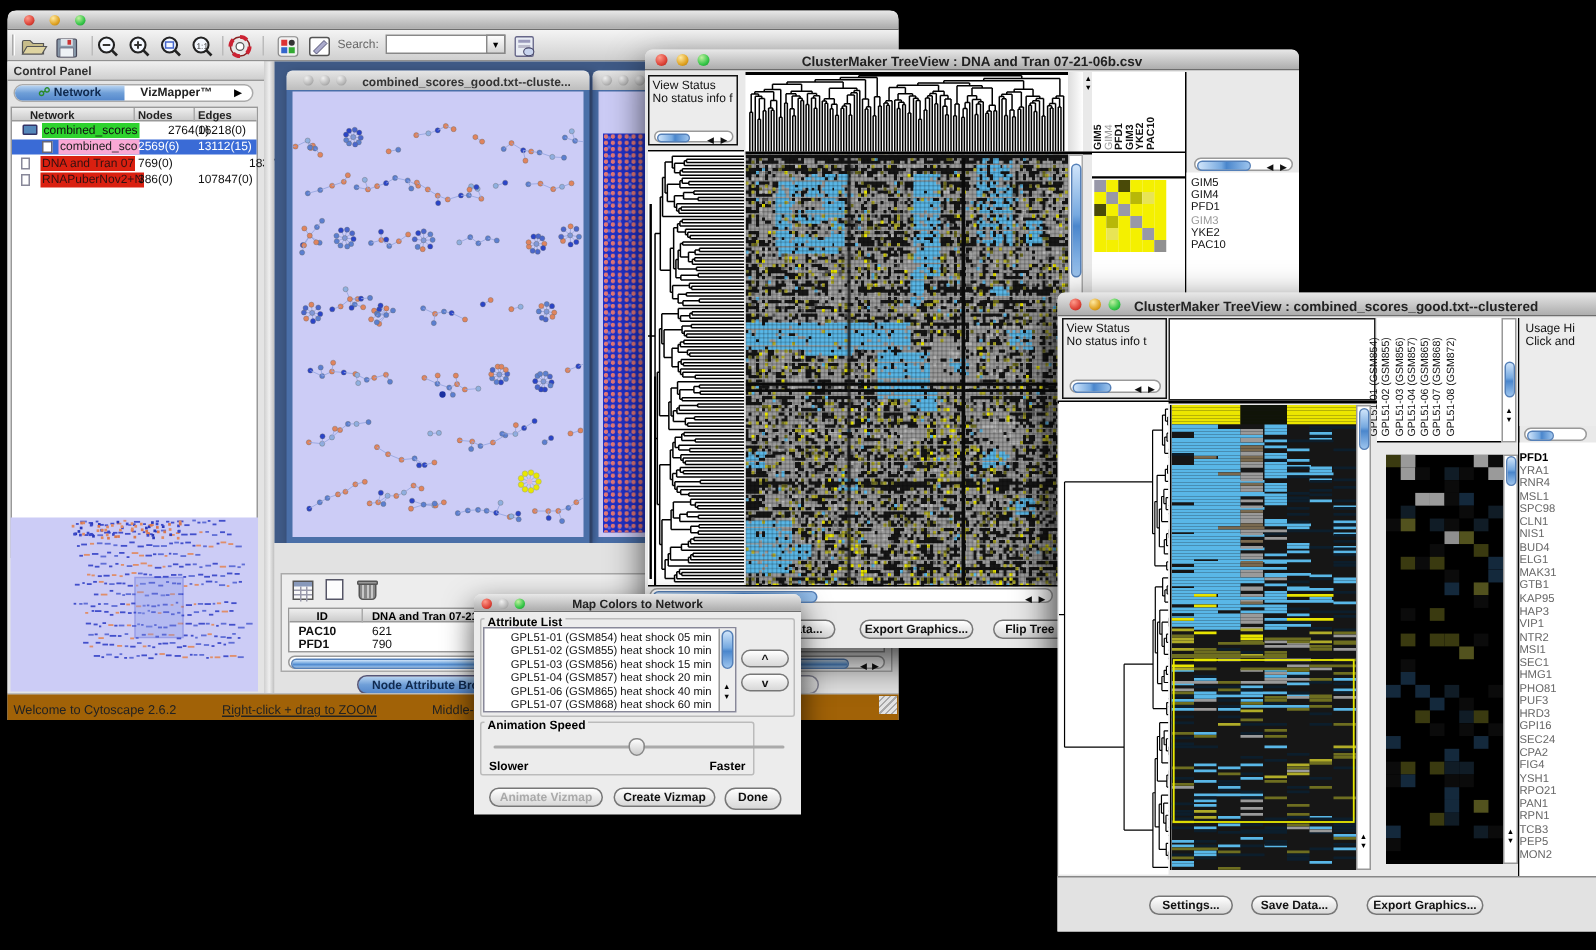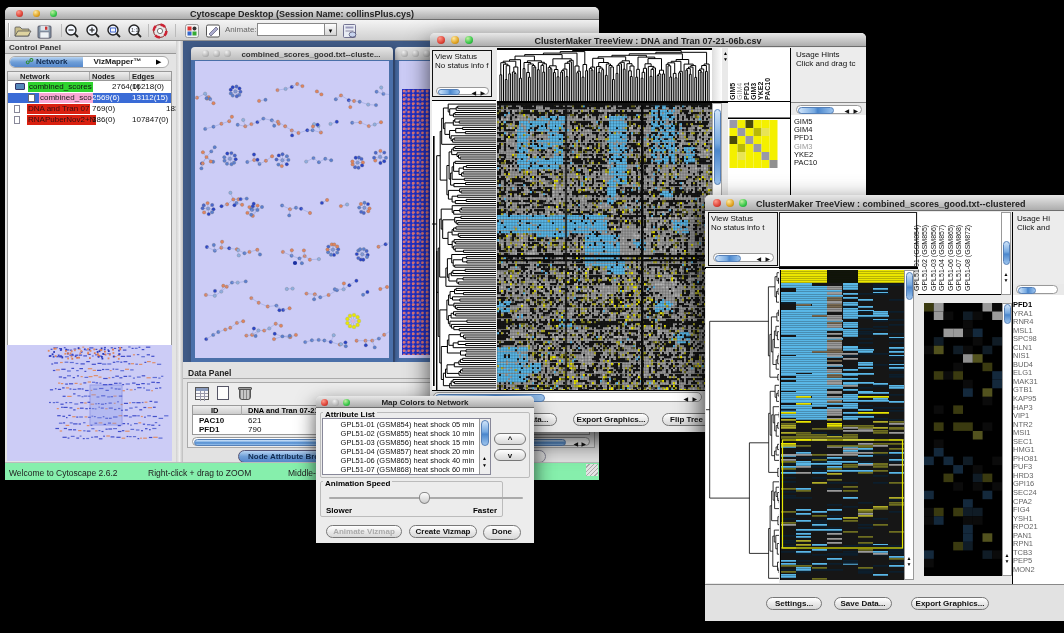--- a/index.html
+++ b/index.html
@@ -25,21 +25,20 @@
   border-radius:8px; font-size:8px; font-weight:bold; color:#111; text-align:center; }
 .arr { font-size:6px; color:#111; }
 .rot { position:absolute; transform:rotate(-90deg); transform-origin:left bottom; font-size:7px; color:#111; white-space:nowrap; }
 </style></head><body>
 
 <div class="win" style="left:5px; top:7px; width:594px; height:473px; border-radius:6px 6px 0 0; box-shadow:0 10px 24px rgba(0,0,0,.65);">
   <div class="titlebar" style="height:13px;">
     <div class="tl r" style="left:11px; top:3px; width:7px; height:7px;"></div>
     <div class="tl y" style="left:28px; top:3px; width:7px; height:7px;"></div>
     <div class="tl g" style="left:45px; top:3px; width:7px; height:7px;"></div>
-    <div class="ttext" style="left:0; right:0; top:2px;">Cytoscape Desktop (Session Name: collinsPlus.cys)</div>
   </div>
 
   <div class="abs" style="left:0; top:13px; width:594px; height:21px; background:linear-gradient(#f4f4f4,#d0d0d0); border-bottom:1px solid #909090;">
     <div class="abs" style="left:3px; top:3px; width:2px; height:14px; border-left:1px solid #aaa; border-right:1px solid #fff;"></div>
     <svg width="594" height="17" viewBox="0 0 594 17" xmlns="http://www.w3.org/2000/svg" style="position:absolute;left:0;top:2px;">
         <g transform="translate(9,2)">
           <path d="M1 12 L1 4 Q1 3 2 3 L6 3 L8 5 L15 5 L15 12 Z" fill="#c8bd8a" stroke="#555" stroke-width="0.8"></path>
           <path d="M1 12 L4 7 L17 7 L14 12 Z" fill="#ded3a0" stroke="#555" stroke-width="0.8"></path>
         </g>
         <g transform="translate(32,2)">
@@ -88,21 +87,21 @@
           <rect x="0.5" y="1" width="13" height="12" rx="1.5" fill="#fff" stroke="#555" stroke-width="1"></rect>
           <path d="M3 10 L10 3 L12 5 L5 12 Z" fill="#aac" stroke="#446" stroke-width="0.6"></path>
         </g>
         <g transform="translate(338,2)">
           <rect x="0.5" y="0.5" width="12" height="13" rx="1" fill="#e8ecf4" stroke="#668" stroke-width="0.9"></rect>
           <rect x="2.5" y="2.5" width="8" height="2" fill="#99b"></rect>
           <rect x="2.5" y="6" width="8" height="2" fill="#bbc"></rect>
           <ellipse cx="9.5" cy="10.5" rx="3.4" ry="2.6" fill="#c8d4ee" stroke="#446" stroke-width="0.7"></ellipse>
         </g>
       </svg>
-    <span class="abs" style="left:220px; top:5px; font-size:8px; color:#666;">Animate:</span>
+    <span class="abs" style="left:220px; top:5px; font-size:8px; color:#666;">Search:</span>
     <span class="abs" style="left:252px; top:3px; width:80px; height:13px; background:#fff; border:1px solid #888;"></span>
     <span class="abs" style="left:319px; top:3px; width:13px; height:13px; background:linear-gradient(#fdfdfd,#d5d5d5); border:1px solid #888; font-size:7px; text-align:center; line-height:13px;">▾</span>
   </div>
 
   <div class="abs" style="left:0; top:34px; width:171px; height:421px; background:#e4e4e4;">
     <div class="abs" style="left:0; top:0; width:171px; height:13px; background:linear-gradient(#f0f0f0,#cfcfcf); border-bottom:1px solid #999; font-size:8px; font-weight:bold; color:#333; padding-left:4px; line-height:13px;">Control Panel</div>
 
     <div class="abs" style="left:4px; top:15px; width:160px; height:12px; background:#fff; border:1px solid #aaa; border-radius:7px;">
       <div class="abs" style="left:0px; top:0px; width:73px; height:10px; margin:0px; background:linear-gradient(#b8d4f2,#6f9fd8 50%,#5588cc); border-radius:7px 0 0 7px; font-size:8px; font-weight:bold; text-align:center; line-height:10px; color:#102a50;"><span style="color:#2a8a2a;">☍</span> Network</div>
       <div class="abs" style="left:75px; top:0; width:65px; height:10px; font-size:8px; font-weight:bold; text-align:center; line-height:10px; color:#222;">VizMapper™</div>
@@ -1157,21 +1156,20 @@
             <circle cx="159.0" cy="254.1" r="1.9" fill="#e8e800" stroke="#999" stroke-width="0.3"></circle>
             <line x1="158.0" y1="260.0" x2="162.6" y2="256.1" stroke="#93a4de" stroke-width="0.55"></line>
             <circle cx="162.6" cy="256.1" r="1.9" fill="#e8e800" stroke="#999" stroke-width="0.3"></circle>
             <circle cx="158" cy="260" r="1.9" fill="#e0b8d0"></circle>
             <circle cx="100" cy="202" r="2.1" fill="#1a2fa0"></circle>
           </svg></div>
     </div>
   </div>
 
   <div class="abs" style="left:178px; top:355px; width:416px; height:100px; background:#e2e2e2;">
-    <div class="abs" style="left:0; top:0; width:416px; height:17px; border-bottom:1px solid #aaa; font-size:8.5px; font-weight:bold; color:#222; padding:6px 0 0 5px;">Data Panel</div>
     <div class="abs" style="left:4px; top:20px; width:408px; height:66px; background:#ededed; border:1px solid #aaa;">
 
       <span class="abs" style="left:7px; top:4px; width:14px; height:13px; background:#f8f8f8; border:1px solid #555;">
         <span class="abs" style="left:0px; top:0px; width:12px; height:3px; background:#8899bb;"></span>
         <span class="abs" style="left:0px; top:5px; width:12px; height:1px; background:#99a;"></span>
         <span class="abs" style="left:0px; top:8px; width:12px; height:1px; background:#99a;"></span>
         <span class="abs" style="left:4px; top:3px; width:1px; height:10px; background:#99a;"></span>
         <span class="abs" style="left:8px; top:3px; width:1px; height:10px; background:#99a;"></span>
       </span>
       <span class="abs" style="left:29px; top:3px; width:12px; height:14px; background:#fdfdfd; border:1px solid #556;"></span>
@@ -1200,24 +1198,24 @@
         <div class="abs" style="left:1px; top:0.5px; width:372px; height:7px; border-radius:4px; background:linear-gradient(#cfe4fa,#76a9e0 45%,#4a86cc 55%,#9cc4ee); border:0.5px solid #5580b8;"></div>
         <span class="abs arr" style="right:11px; top:1.5px;">◀</span>
           <span class="abs arr" style="right:3px; top:1.5px;">▶</span>
       </div>
     </div>
 
     <div class="abs" style="left:55px; top:88px; width:160px; height:13px; background:linear-gradient(#b8d4f2,#6f9fd8 50%,#5588cc); border:1px solid #557; border-radius:7px; font-size:8px; font-weight:bold; text-align:left; padding-left:9px; line-height:12px; color:#102a50;">Node Attribute Browser</div>
     <div class="abs" style="left:225px; top:88px; width:138px; height:13px; background:linear-gradient(#f2f2f2,#d2d2d2); border:1px solid #889; border-radius:7px; font-size:8px; font-weight:bold; text-align:center; line-height:12px; color:#333;">Edge Attribute Browser</div>
   </div>
 
-  <div class="abs" style="left:0; top:455px; width:594px; height:18px; background:#86efac; border-top:1px solid #bbb; font-size:8.5px; color:#222;">
+  <div class="abs" style="left:0; top:455px; width:594px; height:18px; background:#a16207; border-top:1px solid #bbb; font-size:8.5px; color:#222;">
     <span class="abs" style="right:1px; top:1px; width:12px; height:12px; background:repeating-linear-gradient(135deg,#e4e4e4 0 2px,#aaa 2px 3px);"></span>
     <span class="abs" style="left:4px; top:5px;">Welcome to Cytoscape 2.6.2</span>
-    <span class="abs" style="left:143px; top:5px;">Right-click + drag  to  ZOOM</span>
+    <span class="abs" style="left:143px; top:5px;text-decoration:underline;">Right-click + drag  to  ZOOM</span>
     <span class="abs" style="left:283px; top:5px;">Middle-click + drag  to  PAN</span>
   </div>
 </div>
 
 <div class="win" style="left:430px; top:33px; width:436px; height:399px; border-radius:5px 5px 0 0; box-shadow:0 10px 24px rgba(0,0,0,.7);">
   <div class="titlebar" style="height:14px;">
     <div class="tl r" style="left:7px; top:3px;"></div>
     <div class="tl y" style="left:21px; top:3px;"></div>
     <div class="tl g" style="left:35px; top:3px;"></div>
     <div class="ttext" style="left:0; right:0; top:2.5px;">ClusterMaker TreeView : DNA and Tran 07-21-06b.csv</div>
@@ -1244,23 +1242,20 @@
   <div class="abs" style="left:298px; top:15px; width:62px; height:54px; background:#fff;">
     <span class="rot" style="left:8px; bottom:2px; font-weight:bold;">GIM5</span>
     <span class="rot" style="left:15px; bottom:2px; color:#999;">GIM4</span>
     <span class="rot" style="left:22px; bottom:2px; font-weight:bold;">PFD1</span>
     <span class="rot" style="left:29px; bottom:2px; font-weight:bold;">GIM3</span>
     <span class="rot" style="left:36px; bottom:2px; font-weight:bold;">YKE2</span>
     <span class="rot" style="left:43px; bottom:2px; font-weight:bold;">PAC10</span>
   </div>
   <div class="abs" style="left:360px; top:15px; width:1px; height:375px; background:#000;"></div>
 
-  <div class="abs" style="left:361px; top:15px; width:75px; height:55px; background:#ececec; border-bottom:1px solid #888;">
-    <div class="stext" style="padding:2px 0 0 5px;">Usage Hints<br>Click and drag tc</div>
-  </div>
   <div class="sb" style="left:366px; top:72px; width:66px; height:9px;">
     <div class="sbthumbv" style="left:1px; top:0.5px; width:36px; height:7px;"></div>
     <span class="abs arr" style="right:12px; top:1px;">◀</span>
       <span class="abs arr" style="right:3px; top:1px;">▶</span>
   </div>
   <div class="abs" style="left:361px; top:82px; width:75px; height:308px; background:#fff;">
     <div class="stext" style="padding:3px 0 0 3px; line-height:8.2px; font-size:7.5px;">GIM5<br>GIM4<br>PFD1<br><span style="color:#999;">GIM3</span><br>YKE2<br>PAC10</div>
   </div>
 
   <div class="abs" style="left:67px; top:68px; width:293px; height:2px; background:#000;"></div>

